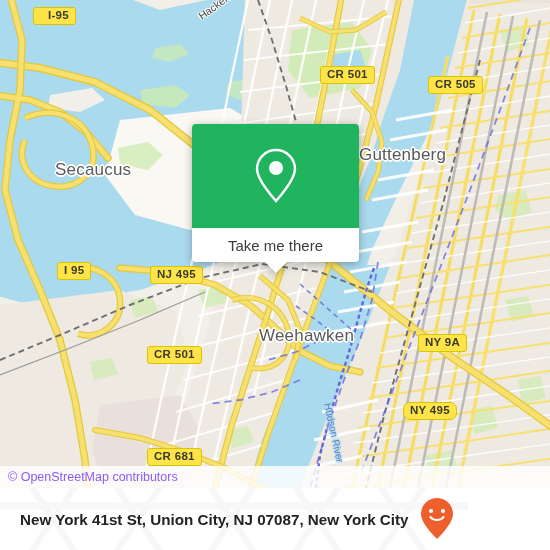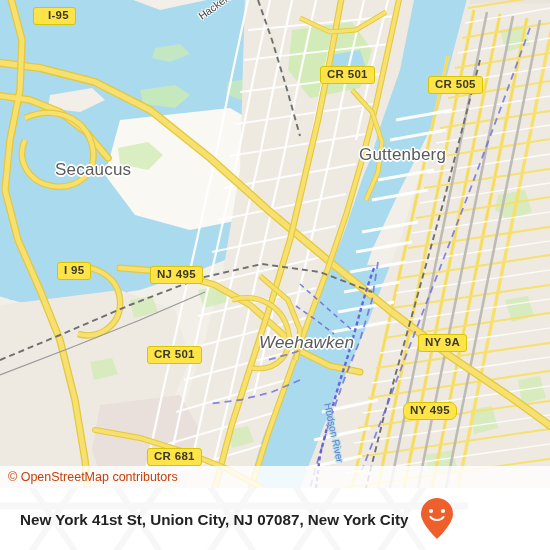--- a/index.html
+++ b/index.html
@@ -72,21 +72,21 @@
   #attribution {
     position: absolute;
     left: 0;
     bottom: 0;
     height: 22px;
     width: 100%;
     display: flex;
     align-items: center;
     background: rgba(255,255,255,0.82);
     font-size: 12.5px;
-    color: #c2410c;
+    color: #8b5cf6;
     padding-left: 8px;
     box-sizing: border-box;
     font-family: "Liberation Sans", sans-serif;
   }
 
   
   #popup {
     position: absolute;
     left: 192px;
     top: 124px;
@@ -435,36 +435,48 @@
 
         <g stroke="#6b6bd8" stroke-width="1.6" fill="none" stroke-dasharray="5 4" opacity=".85">
           <path d="M300,284 L318,300 L336,316 L352,330"></path>
           <path d="M296,306 L316,320 L334,334"></path>
         </g>
       </g>
     </svg>
 
     <div class="map-label city-label" style="left:55px; top:160px;">Secaucus</div>
     <div class="map-label city-label" style="left:359px; top:145px;">Guttenberg</div>
-    <div class="map-label city-label" style="left:259px; top:333px;font-style:italic;">Weehawken</div>
+    <div class="map-label city-label" style="left:259px; top:326px;">Weehawken</div>
 
     <div class="water-label" style="left:196px; top:12px; transform:rotate(-36deg); transform-origin:left top; color:#444;
                 text-shadow:1.3px 0 #fff,-1.3px 0 #fff,0 1.3px #fff,0 -1.3px #fff; font-size:10.5px;">Hackensack</div>
     <div class="water-label" style="left:333px; top:402px; transform:rotate(78deg); transform-origin:left top;">Hudson River</div>
 
     <div class="shield" style="left:33px; top:7px;padding-left:14px;">I-95</div>
     <div class="shield" style="left:320px; top:66px;">CR 501</div>
     <div class="shield" style="left:428px; top:76px;">CR 505</div>
     <div class="shield" style="left:57px; top:262px;">I 95</div>
     <div class="shield" style="left:150px; top:266px;">NJ 495</div>
     <div class="shield" style="left:147px; top:346px;">CR 501</div>
     <div class="shield" style="left:418px; top:334px;">NY 9A</div>
     <div class="shield" style="left:403px; top:402px;border-radius:7px;">NY 495</div>
     <div class="shield" style="left:147px; top:448px;">CR 681</div>
 
+    <div id="popup">
+      <div id="popup-head">
+        <svg width="46" height="58" viewBox="0 0 46 58">
+          <path d="M23 3 C12.5 3 4 11.5 4 22 C4 33.5 23 54 23 54 C23 54 42 33.5 42 22 C42 11.5 33.5 3 23 3 Z" fill="none" stroke="#ffffff" stroke-width="2.4"></path>
+          <circle cx="23" cy="21" r="7" fill="#ffffff"></circle>
+        </svg>
+      </div>
+      <div id="popup-foot">
+        <span>Take me there</span>
+      </div>
+      <div id="popup-tail"></div>
+    </div>
 
     <div id="attribution">
       <span>© OpenStreetMap contributors</span>
     </div>
   </div>
 
   <div id="footer">
     <svg id="footer-watermark" viewBox="0 0 550 62" preserveAspectRatio="none">
       <g stroke="#f0f0f0" stroke-width="7" fill="none">
         <path d="M30,-10 L95,72"></path>

